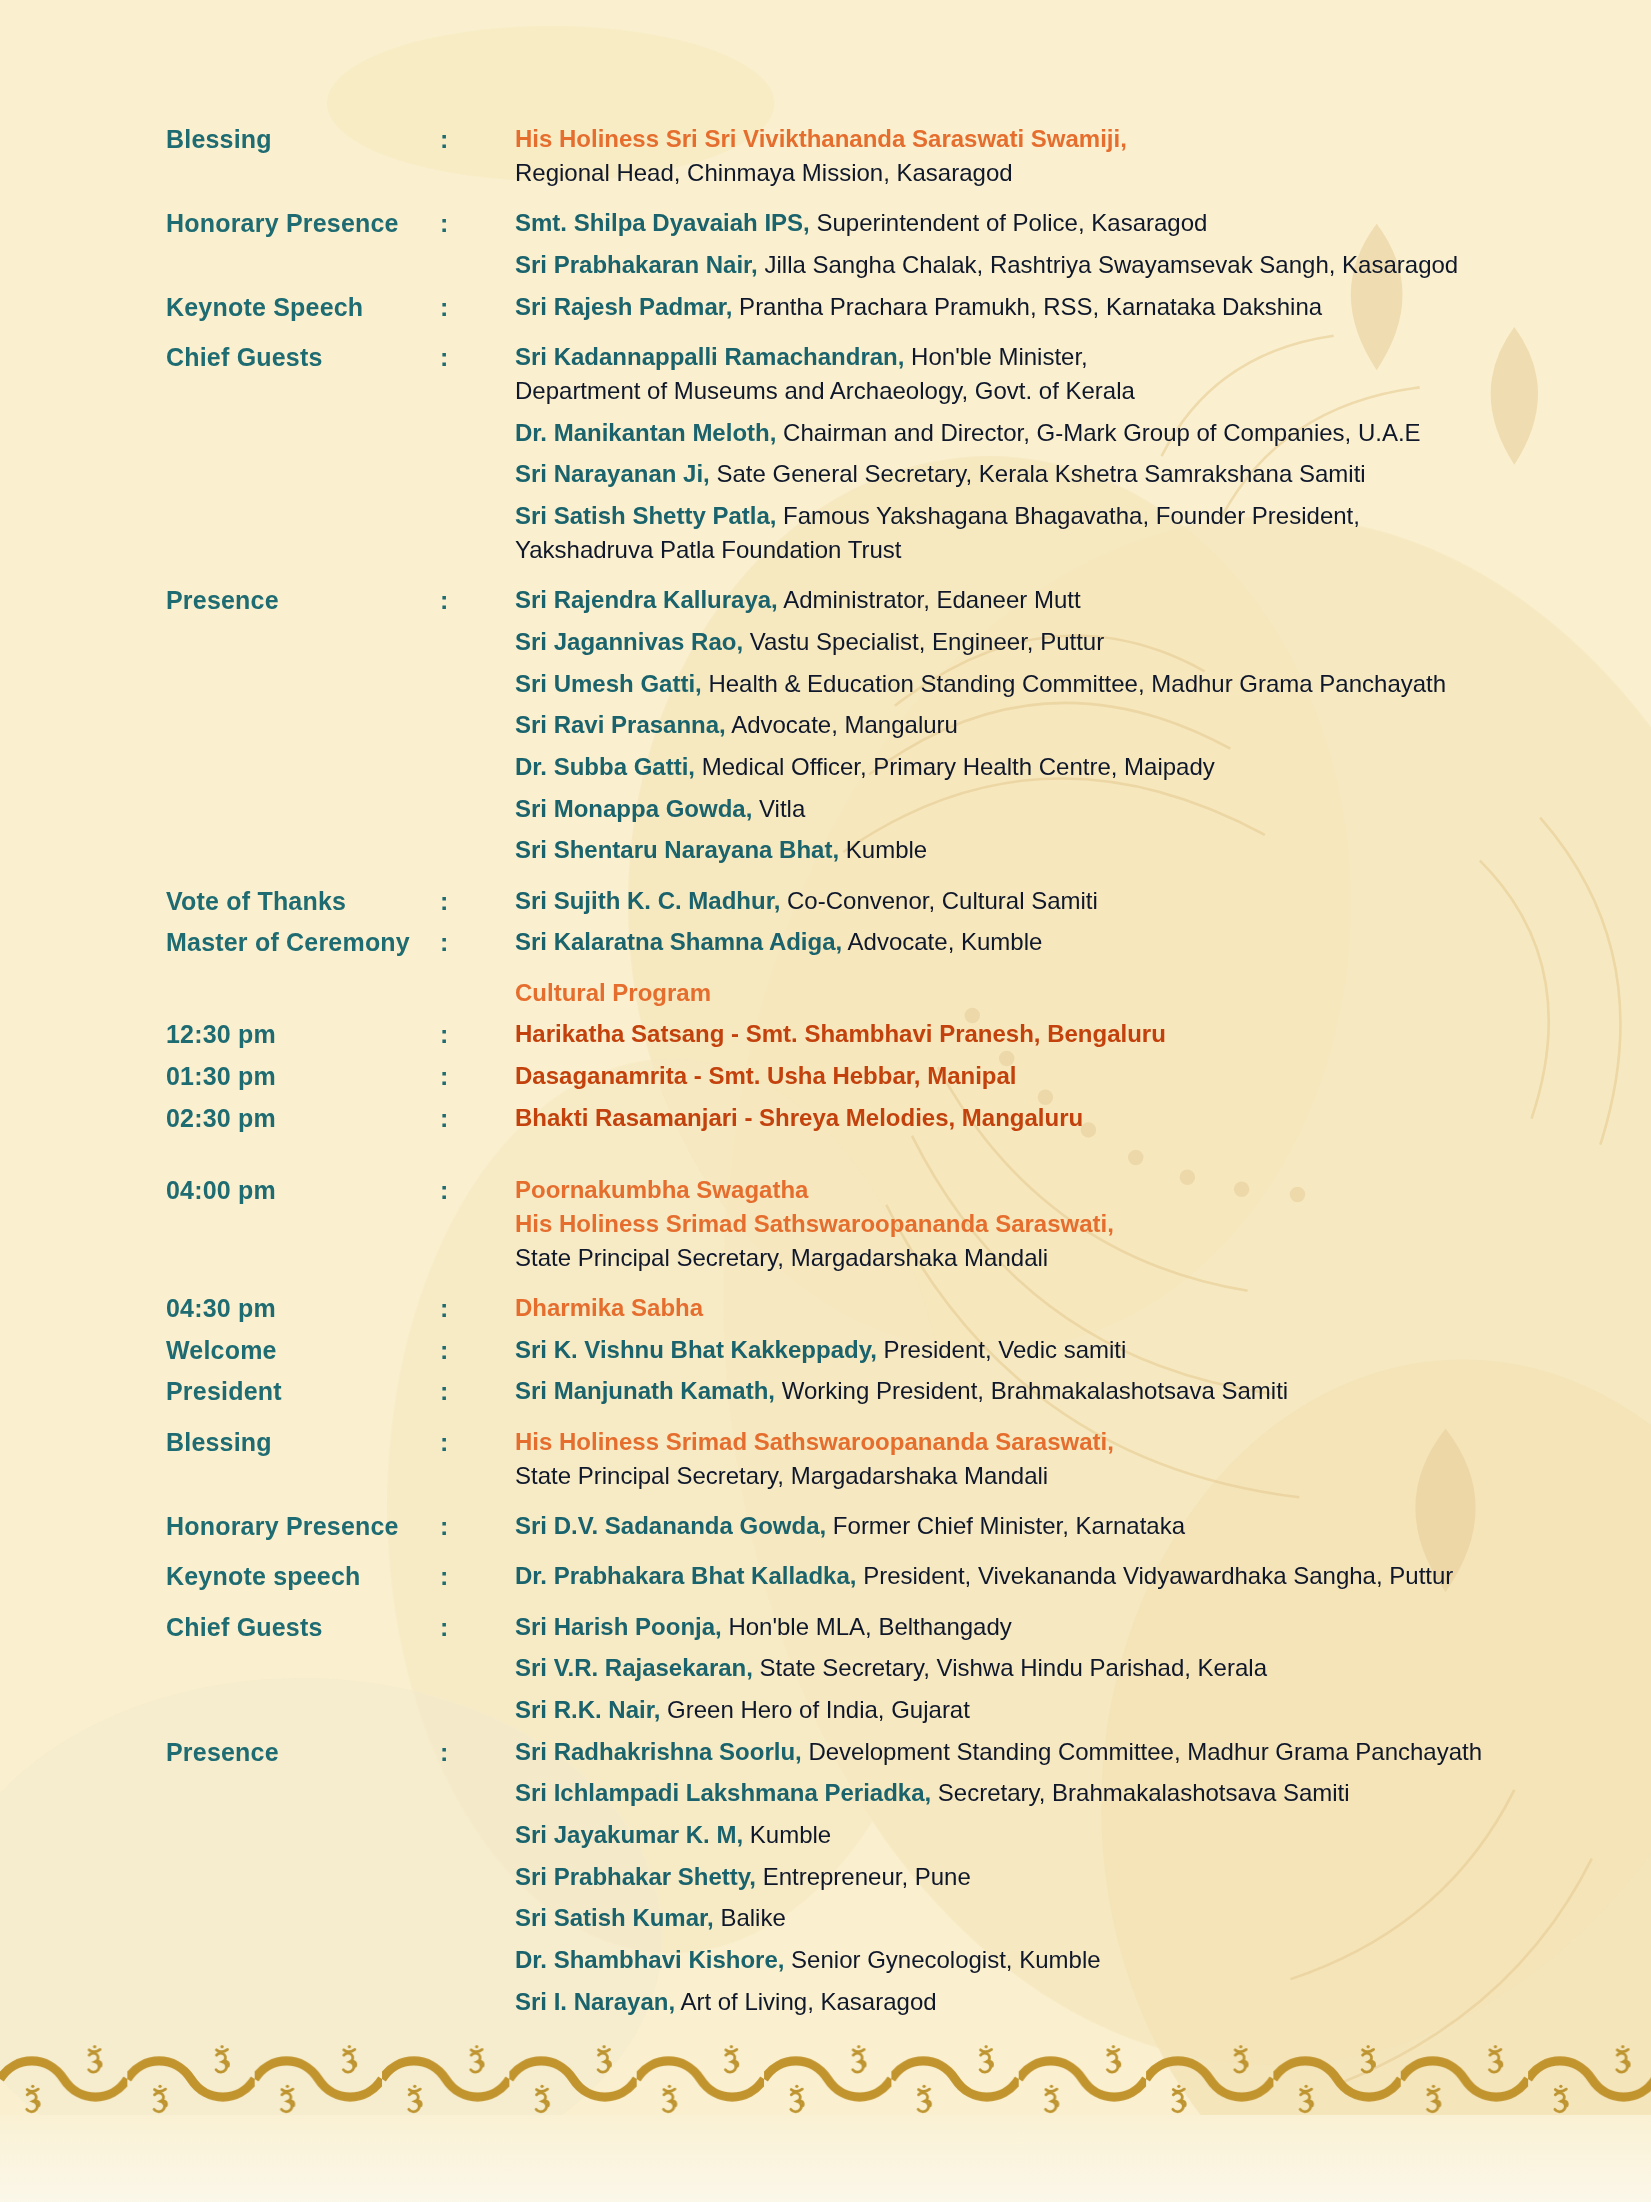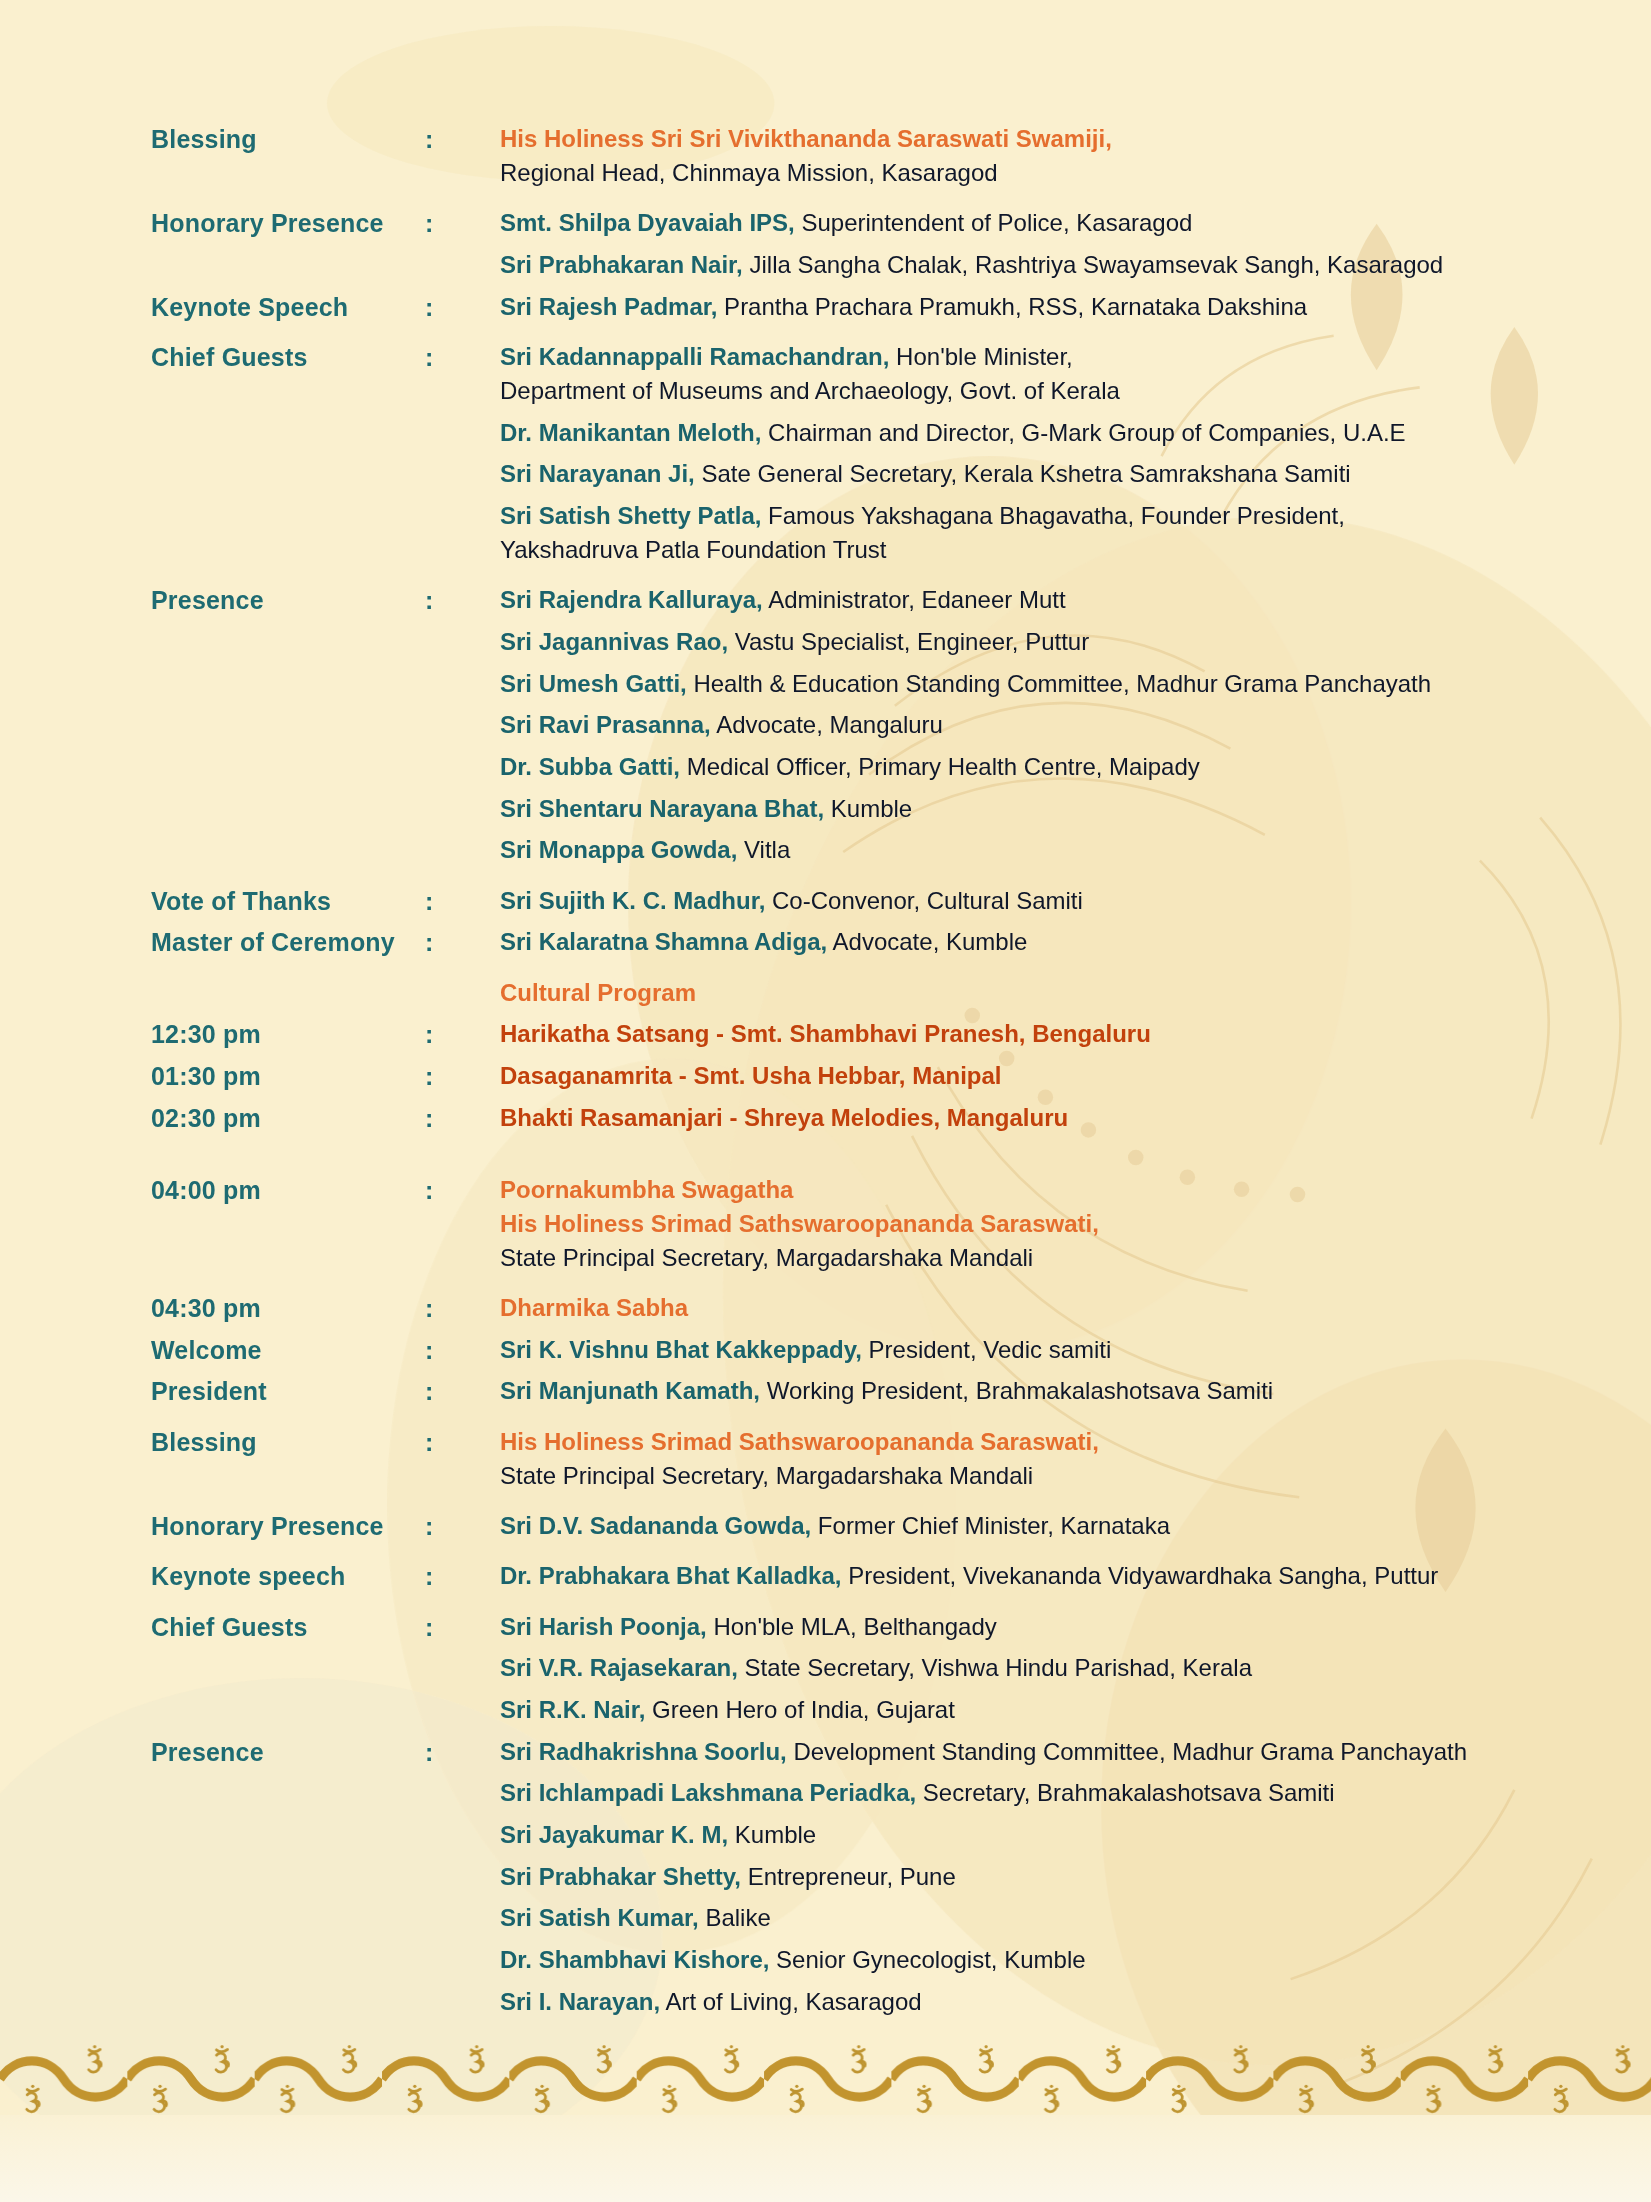--- a/index.html
+++ b/index.html
@@ -3,21 +3,21 @@
 <meta charset="utf-8">
 <style>
   html, body { margin:0; padding:0; }
   body {
     width:1652px; height:2203px;
     background:#FAF0CF;
     font-family:"Liberation Sans", "DejaVu Sans", sans-serif;
     position:relative; overflow:hidden;
   }
   .watermark { position:absolute; left:0; top:0; z-index:0; pointer-events:none; }
-  .content { position:absolute; left:0; top:122px; width:1608px; z-index:2; }
+  .content { position:absolute; left:15px; top:122px; width:1608px; z-index:2; }
 
   .row { display:flex; align-items:flex-start; margin-top:7.7px; }
   .row.g-f { margin-top:0; }
   .row.g-s { margin-top:16.3px; }
   .row.g-x { margin-top:38px;justify-content:flex-end; }
 
   .cell-label {
     flex:none; width:274px; margin-left:151px;
     font-size:25px; font-weight:bold; color:#1E6B72; line-height:34px;
     letter-spacing:0.2px;
@@ -175,28 +175,28 @@
     <div class="cell-label"></div>
     <div class="cell-colon"></div>
     <div class="cell-content">
           <div class="line"><span class="name">Dr. Subba Gatti,</span><span class="desc"> Medical Officer, Primary Health Centre, Maipady</span></div>
         </div>
   </div>
       <div class="row g-n">
     <div class="cell-label"></div>
     <div class="cell-colon"></div>
     <div class="cell-content">
+          <div class="line"><span class="name">Sri Monappa Gowda,</span><span class="desc"> Vitla</span></div>
+        </div>
+  </div>
+      <div class="row g-n">
+    <div class="cell-label"></div>
+    <div class="cell-colon"></div>
+    <div class="cell-content">
           <div class="line"><span class="name">Sri Shentaru Narayana Bhat,</span><span class="desc"> Kumble</span></div>
-        </div>
-  </div>
-      <div class="row g-n">
-    <div class="cell-label"></div>
-    <div class="cell-colon"></div>
-    <div class="cell-content">
-          <div class="line"><span class="name">Sri Monappa Gowda,</span><span class="desc"> Vitla</span></div>
         </div>
   </div>
       <div class="row g-s">
     <div class="cell-label">Vote of Thanks</div>
     <div class="cell-colon">:</div>
     <div class="cell-content">
           <div class="line"><span class="name">Sri Sujith K. C. Madhur,</span><span class="desc"> Co-Convenor, Cultural Samiti</span></div>
         </div>
   </div>
       <div class="row g-n">

